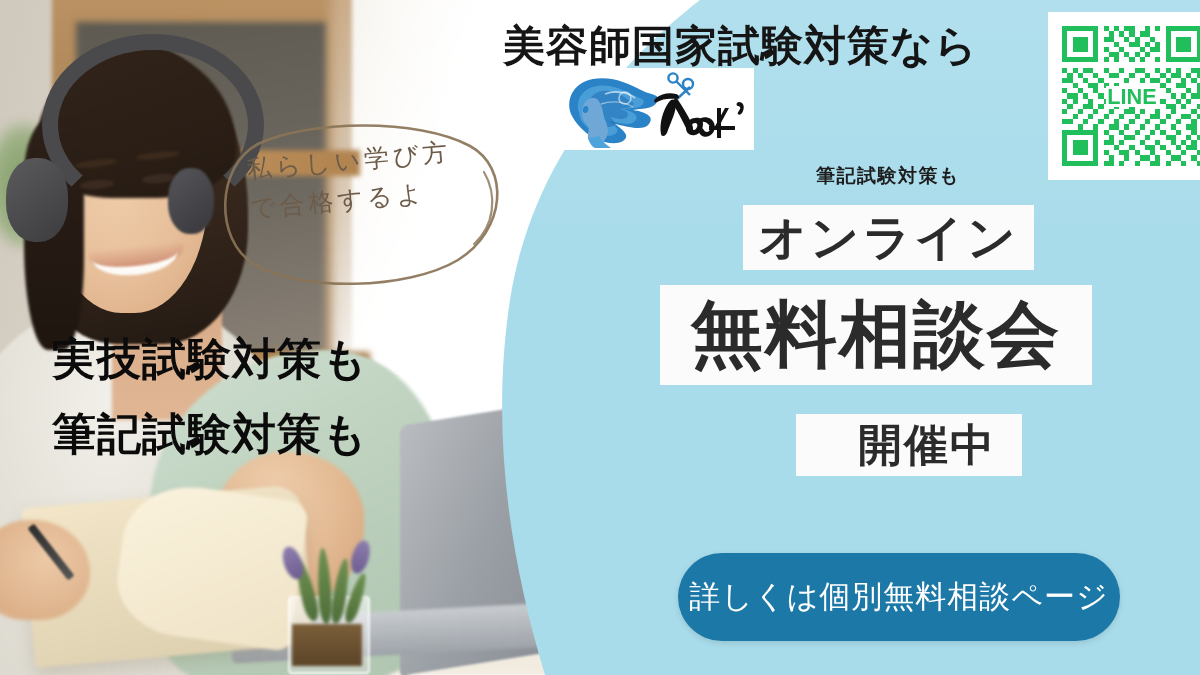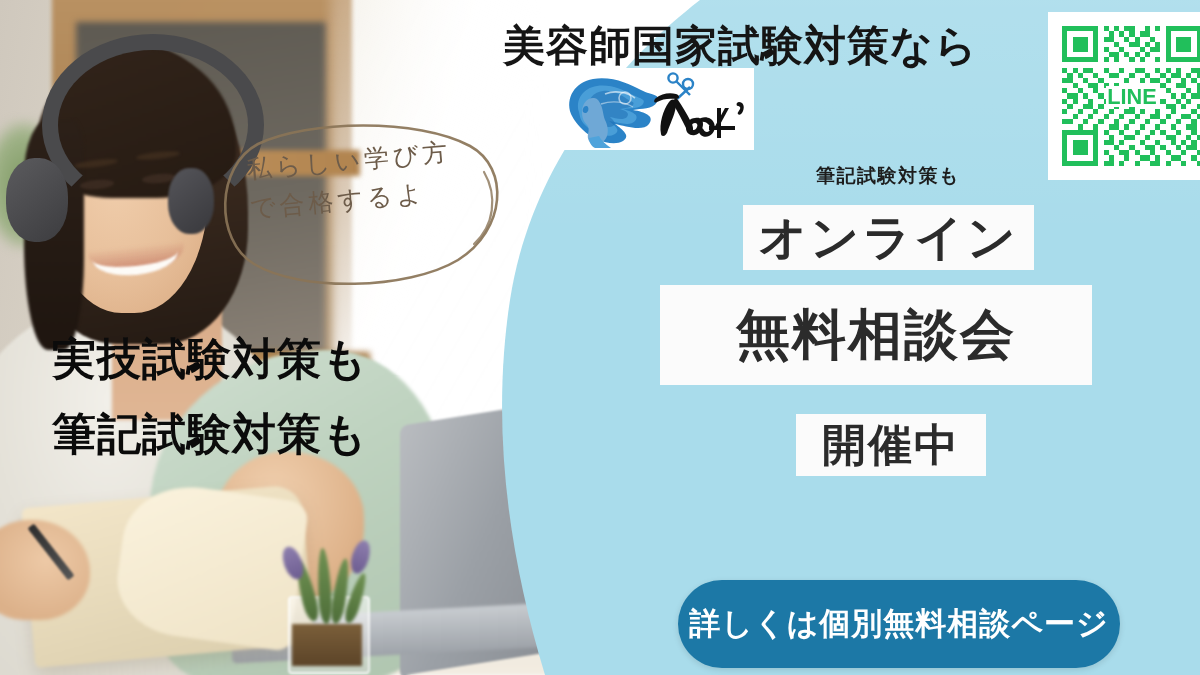--- a/index.html
+++ b/index.html
@@ -291,34 +291,34 @@
     color:#2b2b2b;
     font-weight:700;
     white-space:nowrap;
   }
   .wbox-online{
     left:743px;top:205px;width:291px;height:65px;
     font-size:48px;letter-spacing:3px;
   }
   .wbox-main{
     left:660px;top:285px;width:432px;height:100px;
-    font-size:54px;letter-spacing:2px;
+    font-size:72px;letter-spacing:2px;
   }
   .wbox-kaisai{
     left:796px;top:414px;width:190px;height:62px;
-    font-size:44px;letter-spacing:2px;
+    font-size:44px;letter-spacing:2px;padding-left:36px;
   }
 
   
   .cta{
-    position:absolute;left:678px;top:580px;width:442px;height:88px;
+    position:absolute;left:678px;top:553px;width:442px;height:88px;
     background:#1c78a6;
     border-radius:44px;
     display:flex;align-items:center;justify-content:center;
-    color:#ffffff;font-size:31px;font-weight:700;letter-spacing:1px;
+    color:#ffffff;font-size:31px;font-weight:400;letter-spacing:1px;
     white-space:nowrap;
     cursor:pointer;
     box-shadow:0 2px 6px rgba(0,0,0,.12);
   }
 
   
   .callout{
     position:absolute;left:222px;top:118px;width:295px;height:180px;
   }
   .callout-ellipse{

